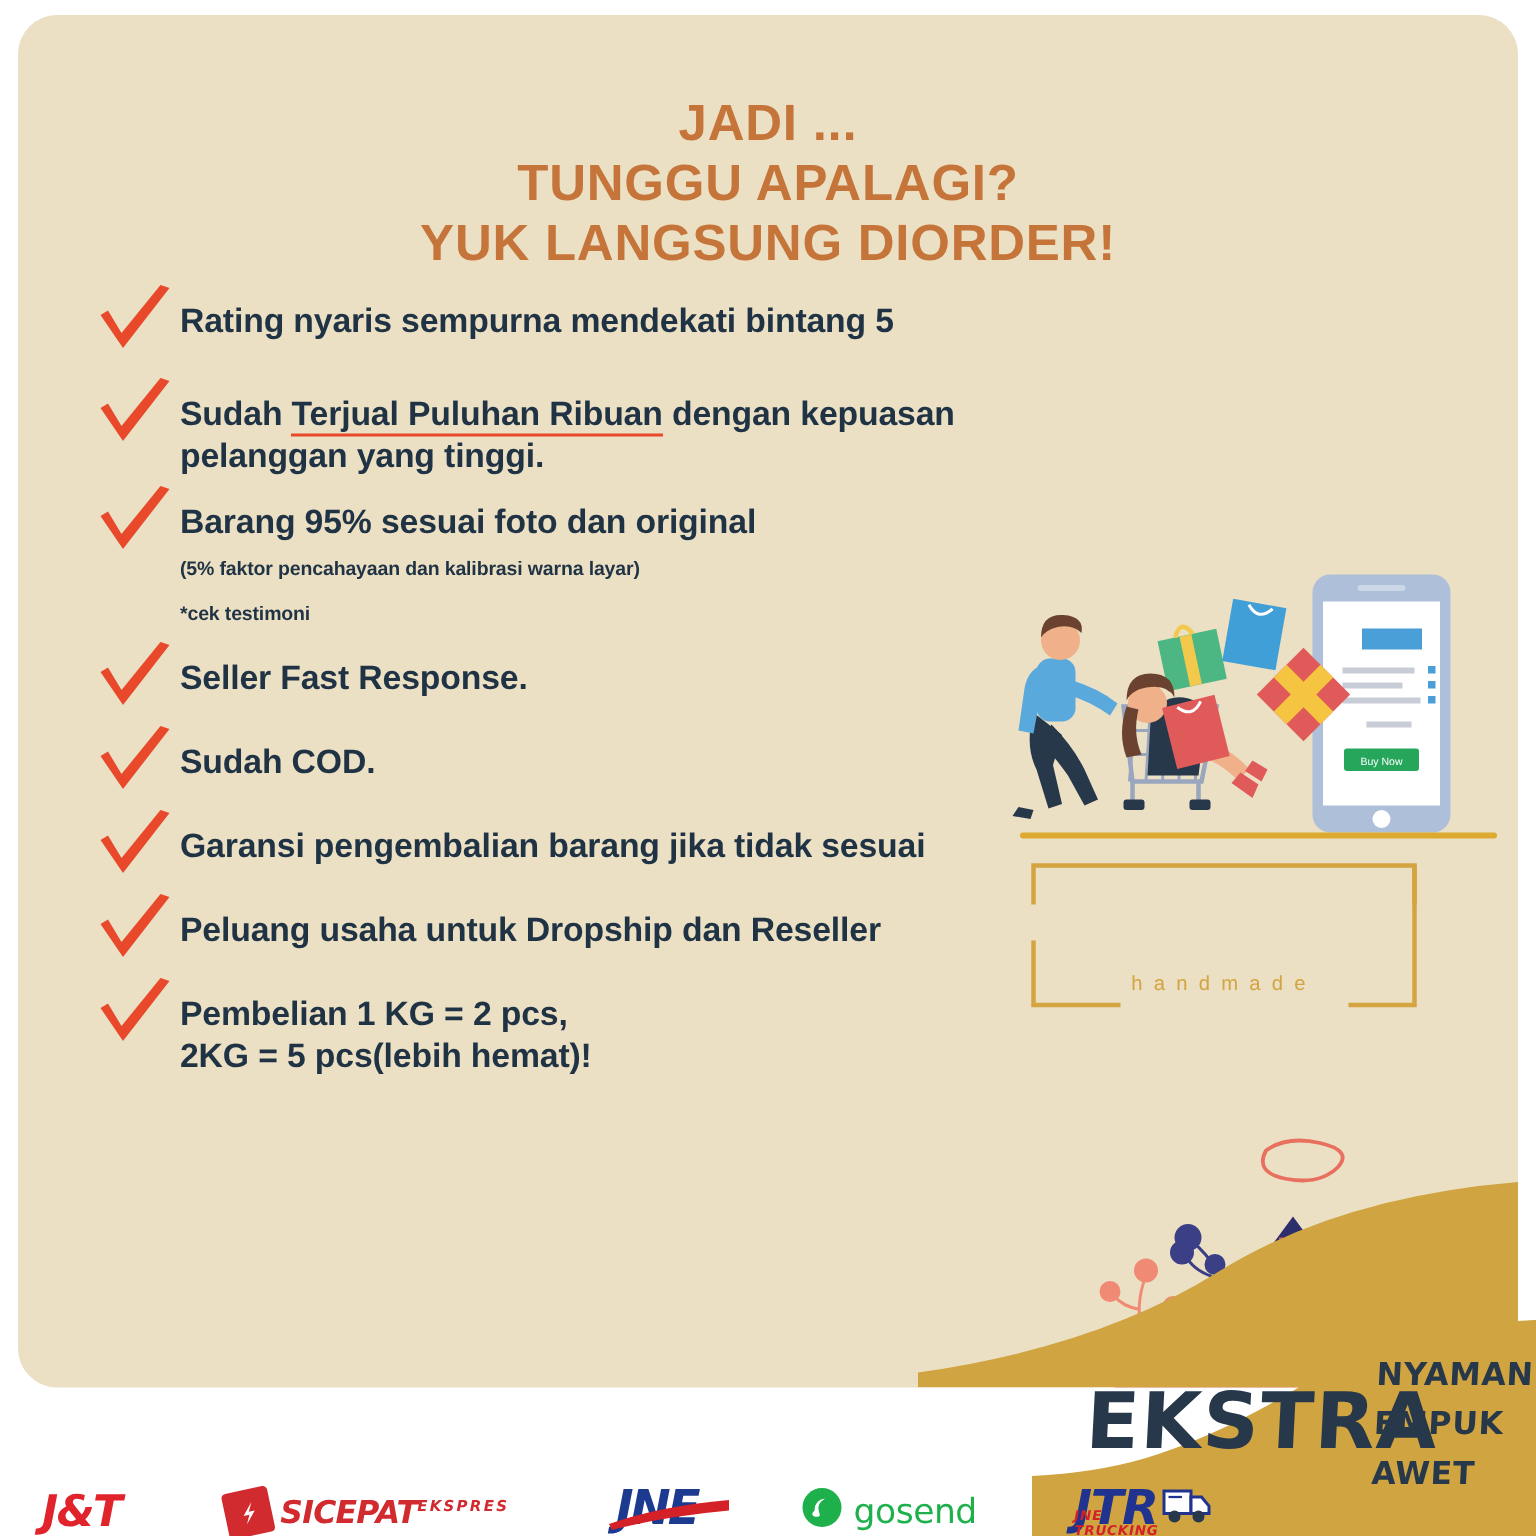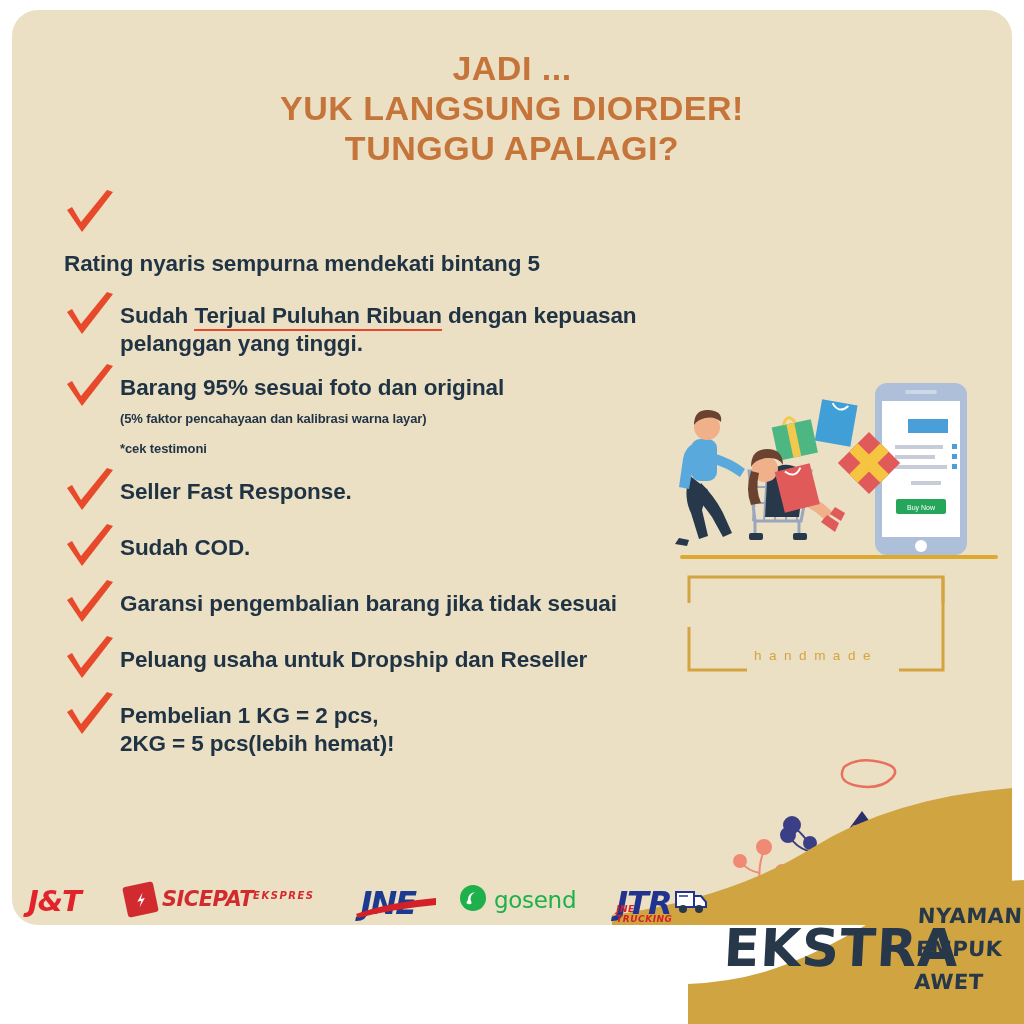--- a/index.html
+++ b/index.html
@@ -10,36 +10,36 @@
   #root{position:relative;width:1024px;height:1024px;background:#ffffff;}
 
   
   .card{
     position:absolute;left:12px;top:10px;width:1000px;height:915px;
     background:#ebdfc4;border-radius:26px;overflow:hidden;
   }
 
   
   .heading{
-    position:absolute;left:0;top:38px;width:100%;text-align:center;
+    position:absolute;left:0;top:52px;width:100%;text-align:center;
     color:#c6753a;font-weight:bold;font-size:34px;line-height:40px;
     letter-spacing:.5px;
   }
   .heading div{white-space:nowrap;}
 
   
   .list{position:absolute;left:52px;top:186px;width:700px;}
   .row{position:relative;display:flex;align-items:flex-start;margin-bottom:6px;}
   .tick{width:56px;flex:0 0 56px;margin-top:-6px;}
   .tick svg{display:block;width:52px;height:48px;}
   .rowtext{color:#1f3344;font-weight:bold;font-size:22.5px;line-height:28px;
            padding-top:4px;letter-spacing:-.1px;}
   .rowtext .u{border-bottom:2.5px solid #e8492b;padding-bottom:1px;}
   .sub{font-size:13px;font-weight:bold;line-height:26px;color:#1f3344;}
-  .sp1{margin-bottom:20px;flex-direction:column;}
+  .sp1{margin-bottom:20px;}
   .sp2{margin-bottom:12px;}
   .sp3{margin-bottom:14px;}
 
   
   .illus{position:absolute;left:655px;top:365px;width:330px;height:190px;}
   .ground{position:absolute;left:668px;top:545px;width:318px;height:4px;
           background:#dcaa2e;border-radius:2px;}
 
   
   .brand{position:absolute;left:675px;top:565px;width:258px;height:97px;}
@@ -68,22 +68,22 @@
   }
   .goldside{
     position:absolute;left:916px;top:900px;width:110px;
     font-family:"DejaVu Sans", sans-serif;font-weight:bold;
     font-size:21px;line-height:33px;color:#27384a;letter-spacing:.5px;
     transform:skewX(-3deg);
   }
 
   
   .couriers{
-    position:absolute;left:0;top:884px;width:700px;height:94px;
-    display:flex;align-items:flex-start;
+    position:absolute;left:0;top:930px;width:700px;height:94px;
+    display:flex;align-items:flex-end;gap:25px;
   }
   .clogo{display:flex;align-items:center;justify-content:center;}
   .c-jt{margin-left:28px;}
   .jt{font-family:"DejaVu Sans", sans-serif;font-weight:bold;font-style:italic;
       font-size:29px;color:#e1232c;letter-spacing:-1px;}
   .c-sicepat{margin-left:44px;display:flex;align-items:center;gap:6px;}
   .sicepat-mark{width:31px;height:31px;background:#d22b2f;transform:rotate(-12deg);
                 border-radius:3px;display:flex;align-items:center;justify-content:center;}
   .sicepat-txt{display:flex;line-height:1;}
   .sicepat-main{font-family:"DejaVu Sans", sans-serif;font-weight:bold;font-style:italic;
@@ -107,22 +107,22 @@
 </style>
 </head>
 <body>
 
 <div id="root">
 
   <div class="card">
 
     <div class="heading">
       <div>JADI ...</div>
+      <div>TUNGGU APALAGI?</div>
       <div>YUK LANGSUNG DIORDER!</div>
-      <div>TUNGGU APALAGI?</div>
     </div>
 
     <div class="list">
 
       <div class="row sp1">
         <span class="tick">
           <svg viewBox="0 0 52 48">
               <path d="M3 20 L18 42 L49 2 L43 0 L17 32 L8 17 Z" fill="#e8492b"></path>
             </svg>
         </span>

